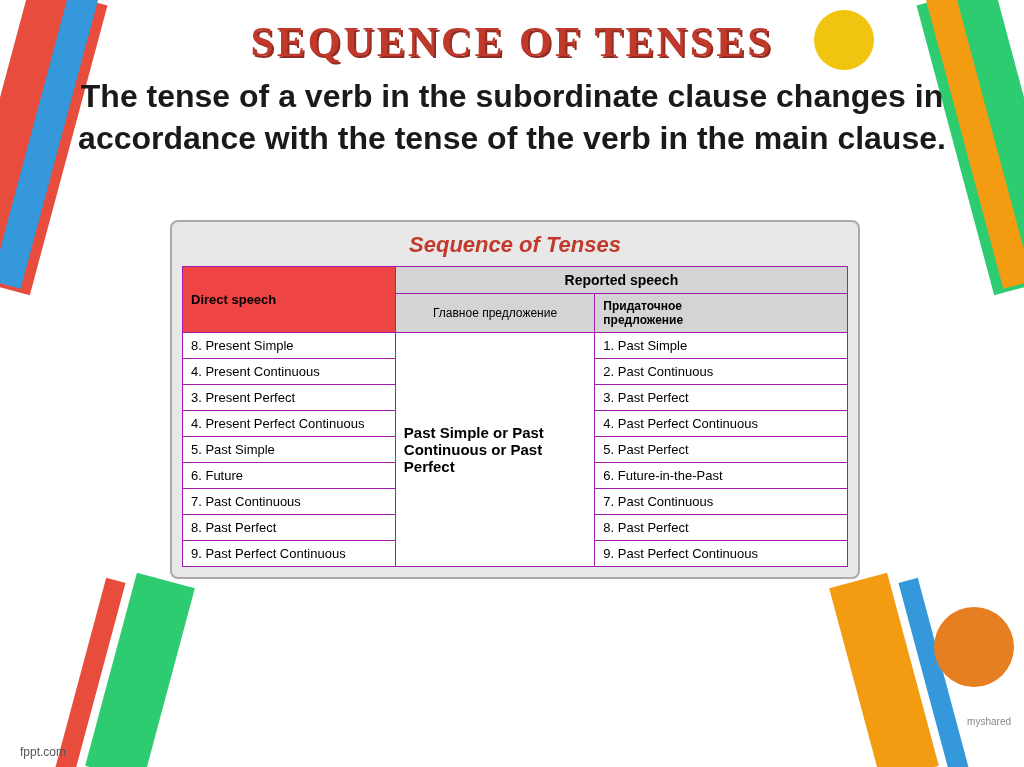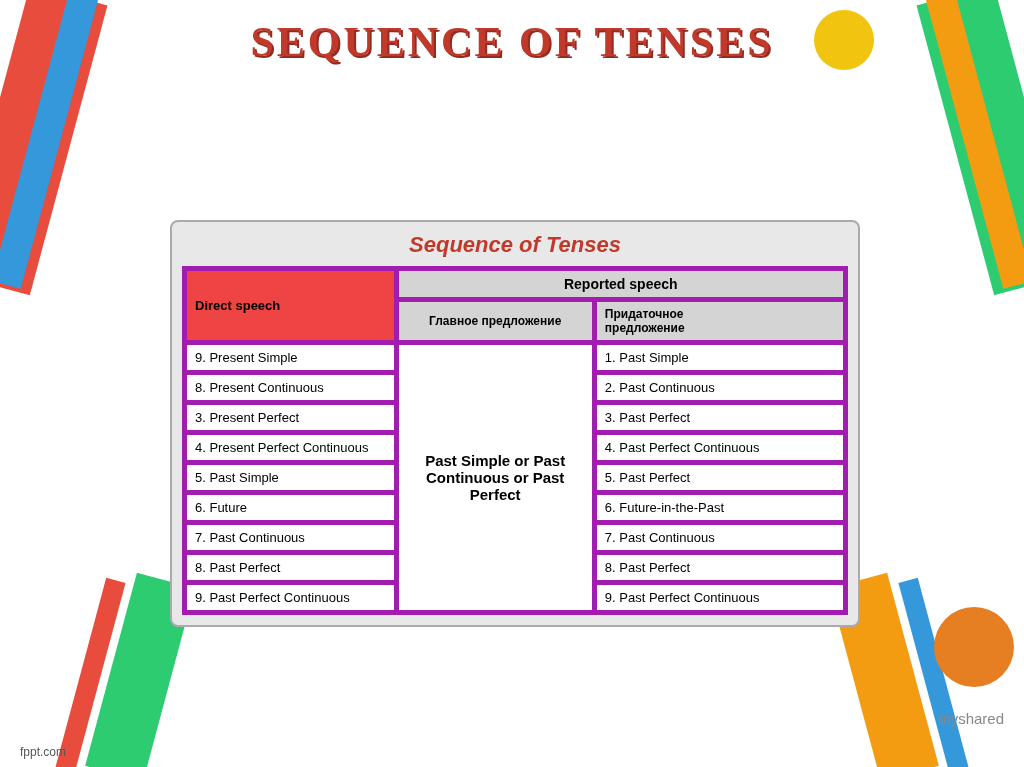--- a/index.html
+++ b/index.html
@@ -160,21 +160,21 @@
     }
 
     table {
       width: 100%;
       border-collapse: collapse;
       background: #fff;
       font-size: 13px;
     }
 
     th, td {
-      border: 5px solid #a21caf;
+      border: 1px solid #a21caf;
       padding: 5px 8px;
       text-align: left;
       vertical-align: middle;
     }
 
     .header-reported {
       background: #d4d4d4;
       text-align: center;
       font-weight: bold;
       font-size: 14px;
@@ -182,35 +182,34 @@
 
     .header-direct {
       background: #ef4444;
       font-weight: bold;
       text-align: left;
       font-size: 13px;
     }
 
     .header-glavnoe {
       background: #d4d4d4;
-      font-weight: bold;
+      font-weight: normal;
       text-align: center;
       font-size: 12px;
     }
 
     .header-pridatochnoe {
       background: #d4d4d4;
       font-weight: bold;
       font-size: 12px;
     }
 
     .middle-cell {
       font-weight: bold;
       font-size: 15px;
-      text-align: center;
       background: #fff;
       vertical-align: middle;
     }
 
     .direct-col {
       width: 32%;
     }
 
     .glavnoe-col {
       width: 30%;
@@ -227,22 +226,22 @@
       left: 20px;
       font-size: 12px;
       color: #555;
       z-index: 10;
     }
 
     
     .myshared {
       position: absolute;
       bottom: 40px;
-      right: 20px;
-      font-size: 15px;
+      right: 13px;
+      font-size: 10px;
       color: #888;
       z-index: 10;
     }
   </style>
 </head>
 <body>
 
 <div class="bg"></div>
 <div class="strip-top-left"></div>
 <div class="strip-top-left2"></div>
@@ -251,44 +250,45 @@
 <div class="strip-bottom-left"></div>
 <div class="strip-bottom-left2"></div>
 <div class="strip-bottom-right"></div>
 <div class="strip-bottom-right2"></div>
 <div class="circle-yellow"></div>
 <div class="circle-orange"></div>
 
 <div class="page-content">
   <h1 class="main-title">SEQUENCE OF TENSES</h1>
 
+  <p class="subtitle">The tense of a verb in the subordinate clause changes in accordance with the tense of the verb in the main clause.</p>
 </div>
 
 <div class="table-overlay">
   <div class="table-title">Sequence of Tenses</div>
 
   <table>
     <thead>
       <tr>
         <th class="header-direct direct-col" rowspan="2">Direct speech</th>
         <th class="header-reported" colspan="2">Reported speech</th>
       </tr>
       <tr>
         <th class="header-glavnoe glavnoe-col">Главное предложение</th>
         <th class="header-pridatochnoe pridatochnoe-col">Придаточное<br>предложение</th>
       </tr>
     </thead>
     <tbody id="table-body">
     <tr>
-          <td>9. Present Simple</td>
+          <td>8. Present Simple</td>
           <td rowspan="9" class="middle-cell">Past Simple or Past Continuous or Past Perfect</td>
           <td>1. Past Simple</td>
         </tr>
         <tr>
-          <td>8. Present Continuous</td>
+          <td>4. Present Continuous</td>
           <td>2. Past Continuous</td>
         </tr>
         <tr>
           <td>3. Present Perfect</td>
           <td>3. Past Perfect</td>
         </tr>
         <tr>
           <td>4. Present Perfect Continuous</td>
           <td>4. Past Perfect Continuous</td>
         </tr>

